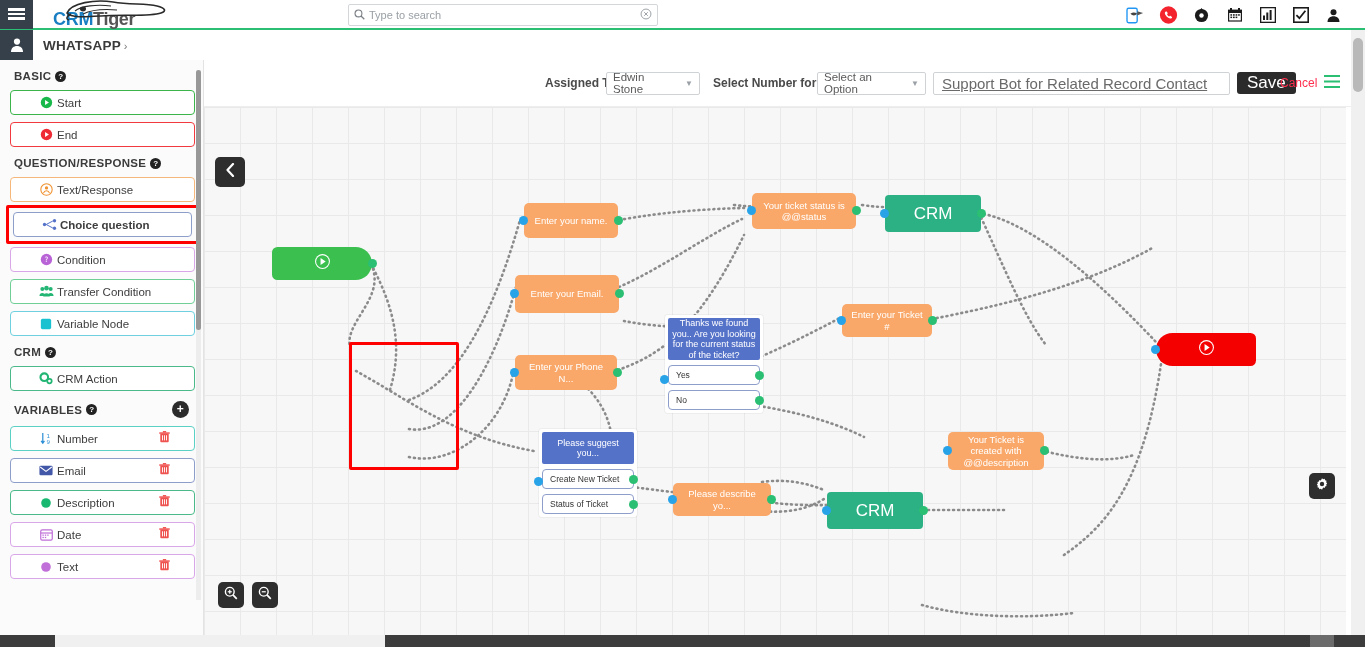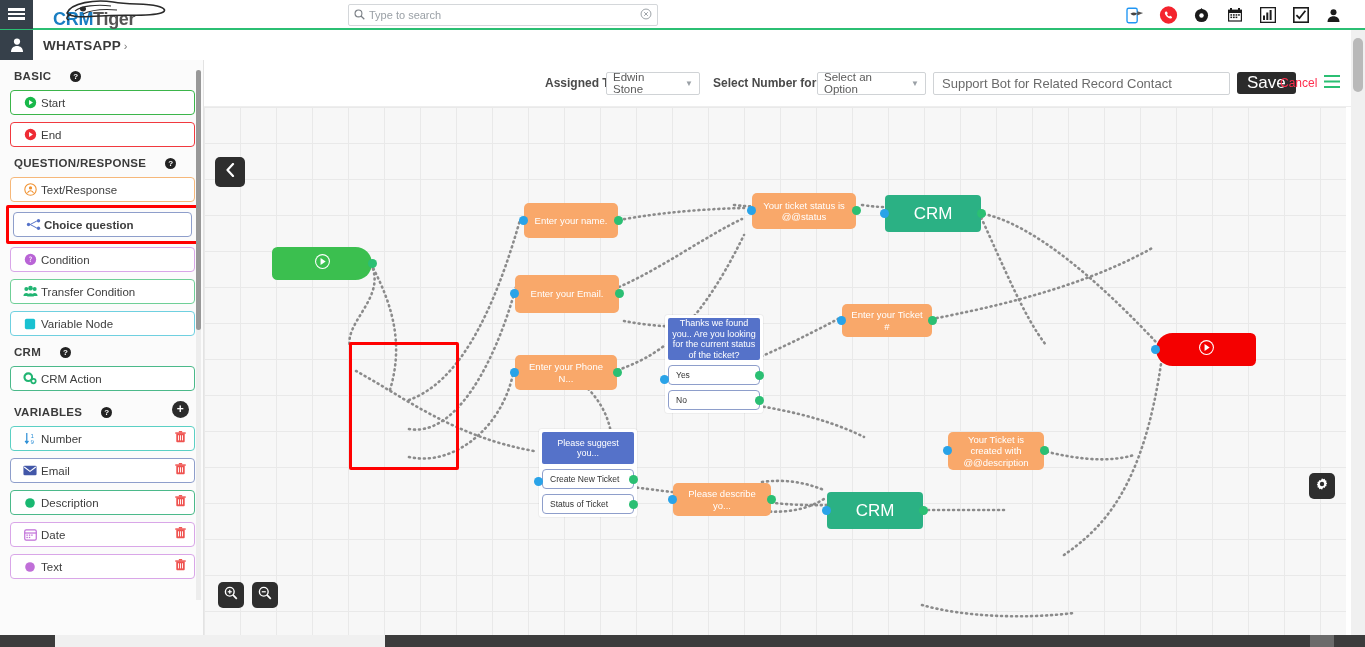--- a/index.html
+++ b/index.html
@@ -58,35 +58,35 @@
 
   
   .sidebar {
     position: absolute; top: 60px; left: 0; width: 204px; height: 575px;
     background: #fbfbfb; border-right: 1px solid #e3e3e3; overflow: hidden;
   }
   .fb-title { padding: 16px 0 14px 14px; font-size: 14.5px; color: #4a4a4a; }
   .sb-scroll { position: relative; height: 530px; padding: 0 8px 0 10px; }
   .sb-head {
     font-size: 11.5px; font-weight: bold; color: #3b3b3b; letter-spacing: .3px;
-    margin: 10px 0 8px 4px; display: flex; align-items: flex-end; gap: 19px;
+    margin: 10px 0 8px 4px; display: flex; align-items: center; gap: 4px;
   }
   .qmark {
     width: 11px; height: 11px; border-radius: 50%; background: #222; color:#fff;
     font-size: 8px; line-height: 11px; text-align: center; font-weight: bold;
   }
   .sb-head.with-add { justify-content: flex-start; }
   .add-btn {
     margin-left: auto; width: 17px; height: 17px; border-radius: 50%;
     background: #2b2b2b; color: #fff; font-size: 12px; line-height: 16px;
     text-align: center; cursor: pointer; margin-right: 6px;
   }
   .node-item {
     height: 25px; margin-bottom: 7px; border-radius: 4px; background: #fff;
-    display: flex; align-items: center; padding: 0 8px; font-size: 11.5px; color: #3d3d3d;
+    display: flex; align-items: center; padding: 0 24px; font-size: 11.5px; color: #3d3d3d;
     cursor: pointer; position: relative;
   }
   .node-item .ni-icon { width: 22px; display:flex; align-items:center; justify-content:center; }
   .node-item .ni-label { flex: 1; }
   .trash { color: #ef5350; font-size: 12px; cursor: pointer; }
   .sel-wrap { position: relative; padding: 4px; border: 3px solid #f00; border-radius: 2px; margin: -4px -4px 3px -4px; font-weight: bold; }
   .sel-wrap .node-item { margin-bottom: 0; }
   .sb-track {
     position: absolute; right: 2px; top: 0; width: 5px; height: 530px; background: #ededed;
   }
@@ -99,22 +99,23 @@
   }
   .lbl { font-size: 12px; font-weight: bold; color: #4a4a4a; }
   .selectbox {
     border: 1px solid #d0d3d6; background: #fff; height: 23px; border-radius: 2px;
     display: flex; align-items: center; padding: 0 6px; font-size: 11.5px; color: #5a5a5a;
     cursor: pointer;
   }
   .selectbox .caret { margin-left: auto; color: #9aa0a6; font-size: 8px; padding-left: 8px; }
   .botname {
     border: 1px solid #d0d3d6; height: 23px; border-radius: 2px; padding: 0 8px;
-    font-size: 13px; color: #6a6a6a; line-height: 21px; background: #fff; outline: none;
+    font-size: 15px; color: #6a6a6a; line-height: 21px; background: #fff; outline: none;
     font-family: "Liberation Sans", sans-serif;
+    text-decoration: underline;
   }
   .btn-save {
     background: #2b2b2b; color: #fff; font-size: 17px; height: 22px; line-height: 22px;
     padding: 0 10px; border-radius: 3px; cursor: pointer; border: 0;
     font-family: "Liberation Sans", sans-serif;
   }
   .btn-cancel { color: #ff2e4d; font-size: 12px; cursor: pointer; }
   .burger-green { cursor: pointer; }
 
   

